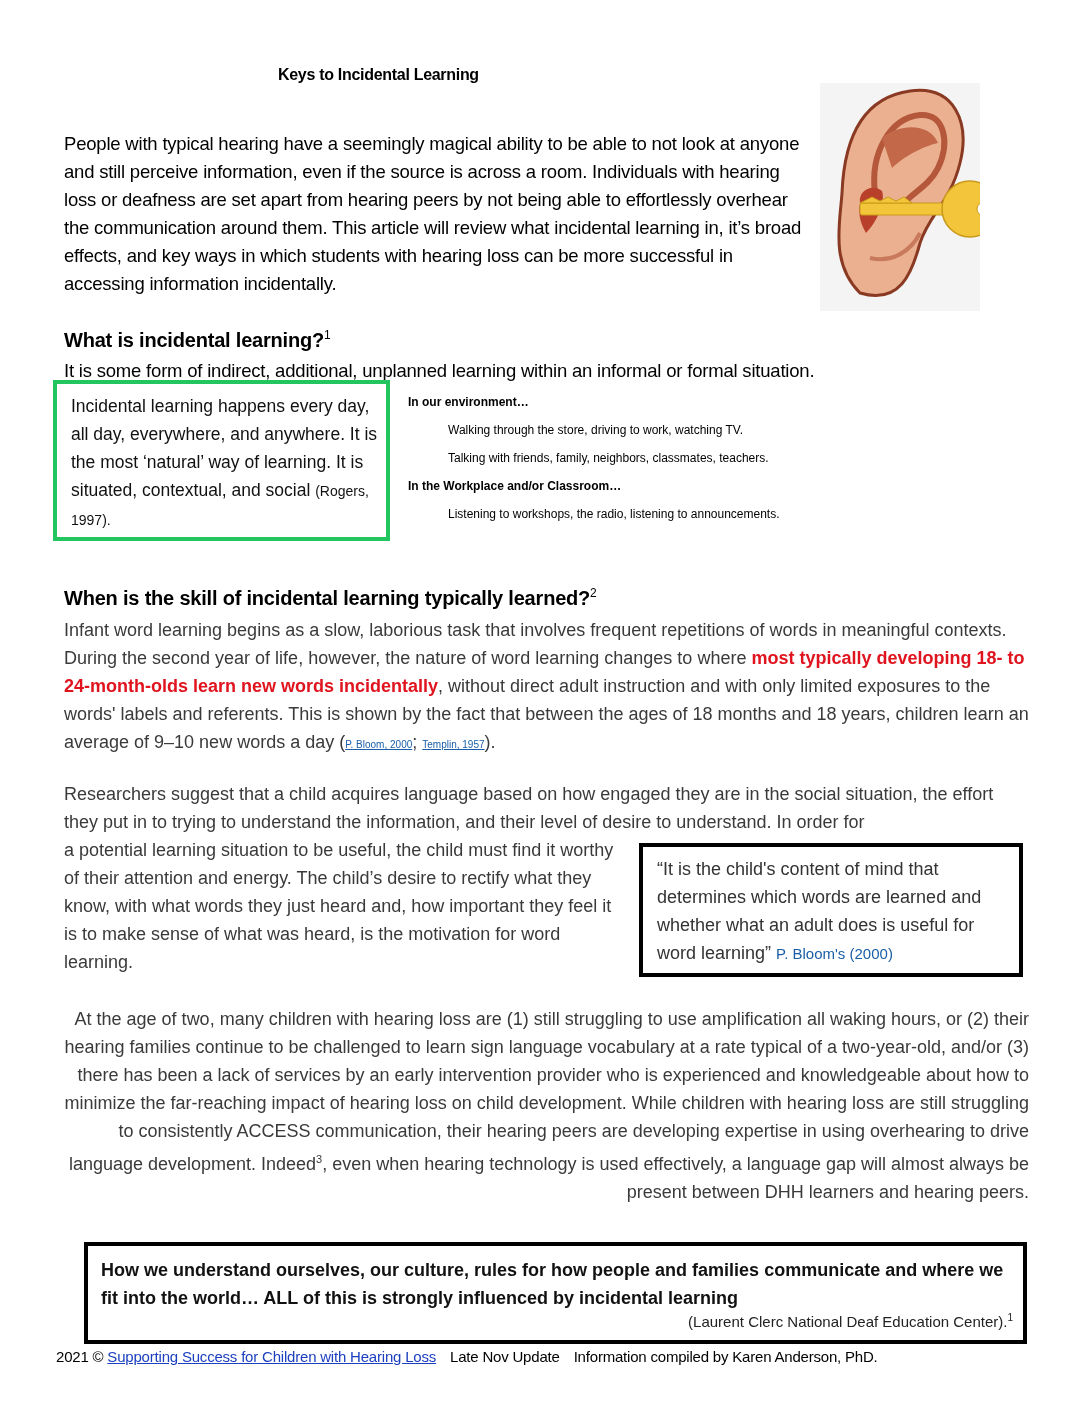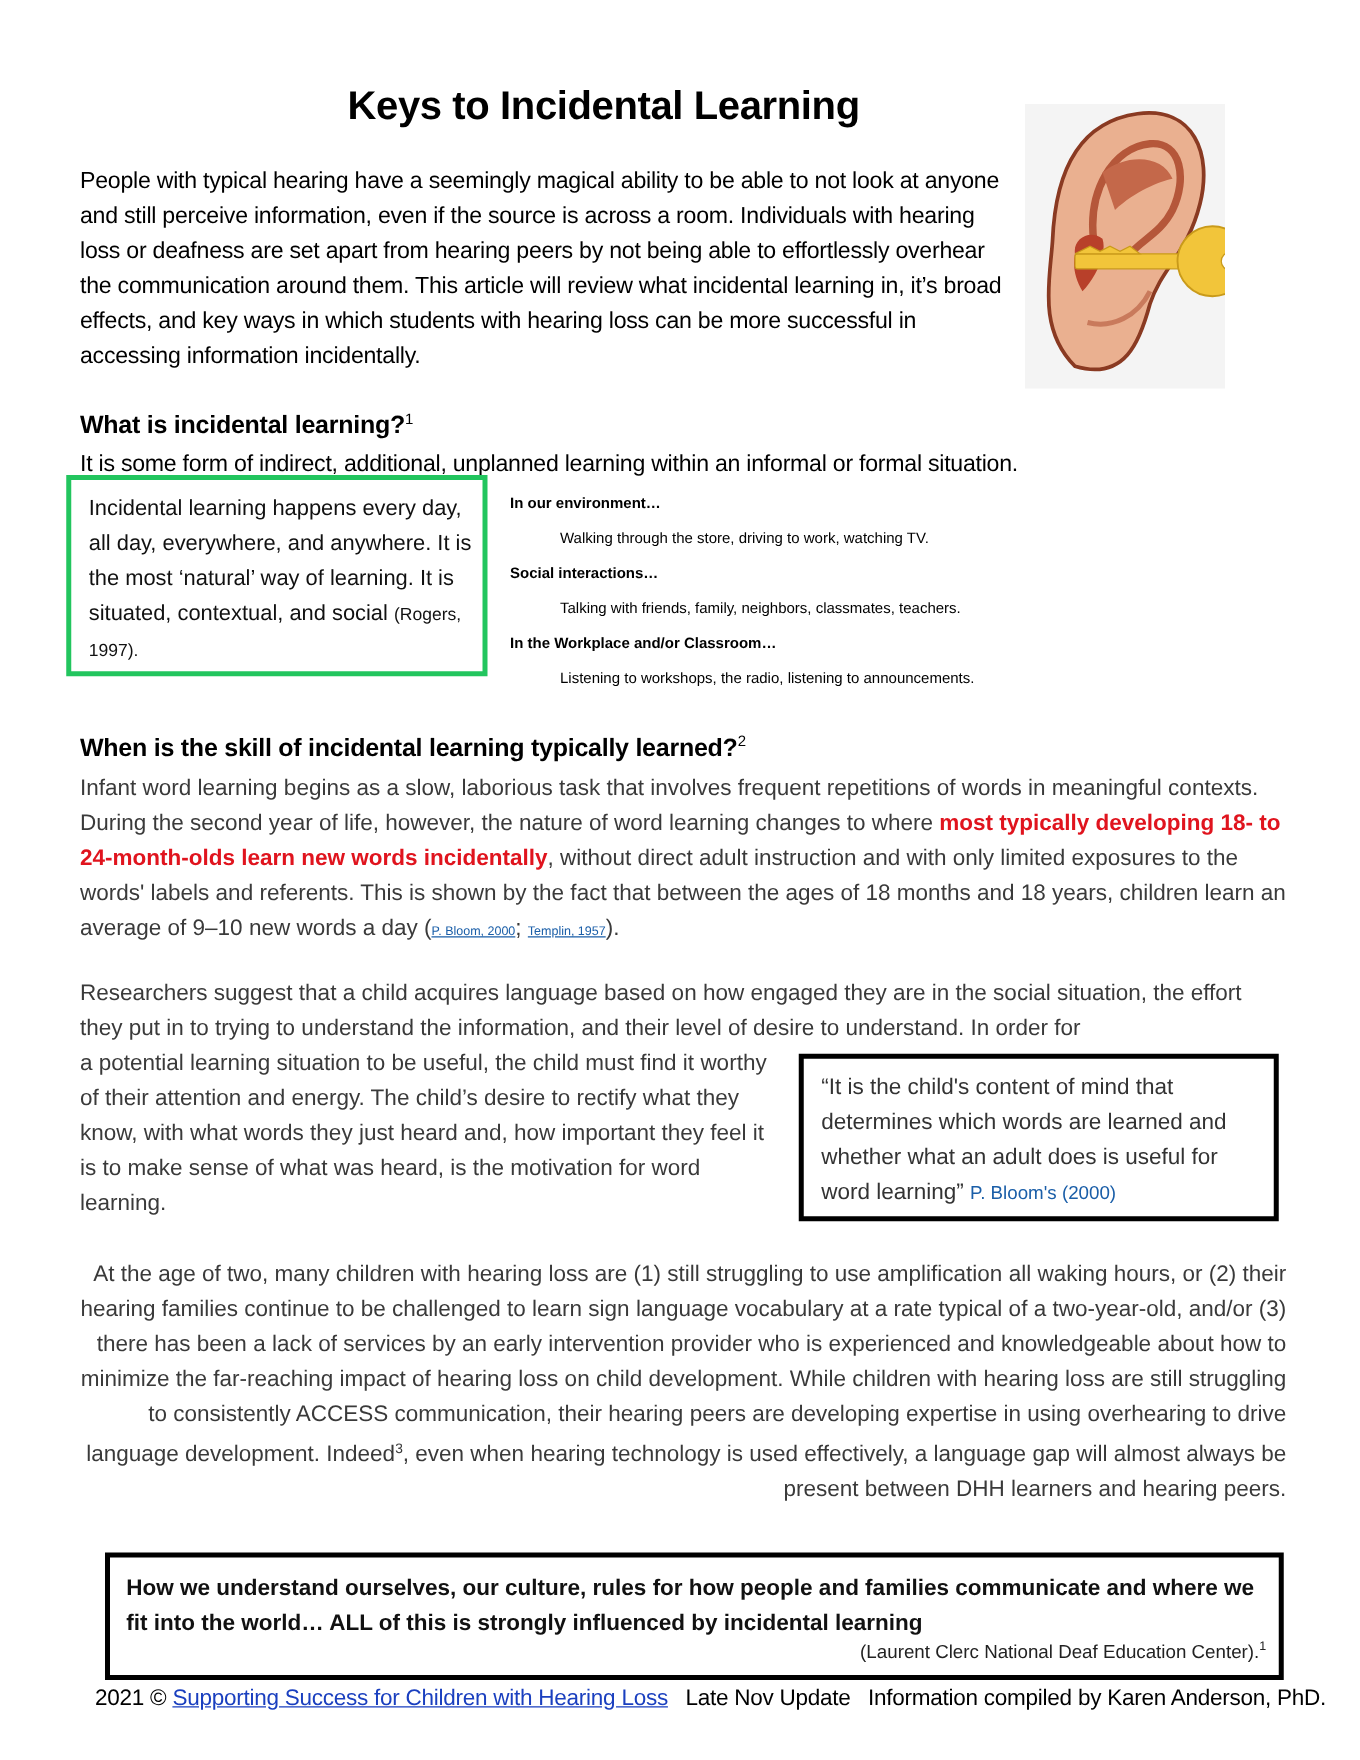--- a/index.html
+++ b/index.html
@@ -1,19 +1,19 @@
 <!DOCTYPE html>
 <html><head>
 <meta charset="utf-8">
 <style>
   html, body { margin: 0; padding: 0; background: #ffffff; }
   body { width: 1088px; height: 1408px; position: relative; overflow: hidden;
          font-family: "Liberation Sans", "DejaVu Sans", sans-serif; color: #000; }
   .abs { position: absolute; }
-  .title { left: 278px; top: 66px; font-size: 32px; font-weight: bold; letter-spacing: -0.3px; }
+  .title { left: 278px; top: 66px; font-size: 16px; font-weight: bold; letter-spacing: -0.3px; }
   .intro { left: 64px; top: 130px; width: 750px; font-size: 18.5px; line-height: 28px; letter-spacing: -0.2px; }
   .ear { left: 820px; top: 83px; width: 160px; height: 228px; }
   .h2 { font-size: 20px; font-weight: bold; letter-spacing: -0.2px; }
   .h2 sup { font-size: 12px; font-weight: normal; vertical-align: super; }
   .h2a { left: 64px; top: 328px; }
   .sub { left: 64px; top: 360px; font-size: 18.5px; letter-spacing: -0.2px; }
   .box1 { left: 53px; top: 380px; width: 329px; height: 153px; border: 4px solid #22c55e;
           box-sizing: content-box; }
   .box1 .txt { position: absolute; left: 14px; top: 8px; width: 310px; font-size: 17.5px; line-height: 28px; color: #111; }
   .cite-small { font-size: 14px; }
@@ -29,21 +29,21 @@
   .p2b { left: 64px; top: 836px; width: 560px; }
   .box2 { left: 639px; top: 843px; width: 376px; height: 126px; border: 4px solid #000; }
   .box2 .txt { position: absolute; left: 14px; top: 8px; width: 360px; font-size: 18px; line-height: 28px; color: #333; }
   .box2 .c { color: #1a5ea8; font-size: 15px; }
   .p3 { left: 64px; top: 1005px; width: 965px; text-align: right; }
   .p3 sup { font-size: 11px; }
   .box3 { left: 64px; top: 1242px; width: 935px; height: 94px; border: 4px solid #000; margin-left: 20px; }
   .box3 .txt { position: absolute; left: 13px; top: 10px; width: 920px; font-size: 18px; line-height: 28px; font-weight: bold; color: #111; }
   .box3 .src { position: absolute; right: 10px; top: 66px; font-size: 15px; color: #222; }
   .box3 .src sup { font-size: 10px; }
-  .footer { left: 76px; top: 1348px; font-size: 18px; letter-spacing: -0.2px; }
+  .footer { left: 56px; top: 1348px; font-size: 15px; letter-spacing: -0.2px; }
   .footer a { color: #1a3fbf; text-decoration: underline; }
   .footer .gap { display: inline-block; width: 14px; }
 </style>
 </head>
 <body>
 
 <div class="abs title">Keys to Incidental Learning</div>
 
 <div class="abs intro">People with typical hearing have a seemingly magical ability to be able to not look at anyone and still perceive information, even if the source is across a room. Individuals with hearing loss or deafness are set apart from hearing peers by not being able to effortlessly overhear the communication around them. This article will review what incidental learning in, it’s broad effects, and key ways in which students with hearing loss can be more successful in accessing information incidentally.</div>
 
@@ -70,21 +70,20 @@
 
 <div class="abs box1">
   <div class="txt">
     <span>Incidental learning happens every day, all day, everywhere, and anywhere. It is the most ‘natural’ way of learning. It is situated, contextual, and social </span><span class="cite-small">(Rogers, 1997).</span>
   </div>
 </div>
 
 <div class="abs env">
   <div class="lbl">In our environment…</div>
   <div class="item">Walking through the store, driving to work, watching TV.</div>
-  <div class="lbl">Social interactions…</div>
   <div class="item">Talking with friends, family, neighbors, classmates, teachers.</div>
   <div class="lbl">In the Workplace and/or Classroom…</div>
   <div class="item">Listening to workshops, the radio, listening to announcements.</div>
 </div>
 
 <div class="abs h2 h2b">
   <span>When is the skill of incidental learning typically learned?</span><sup>2</sup>
 </div>
 
 <div class="abs gray p1">

